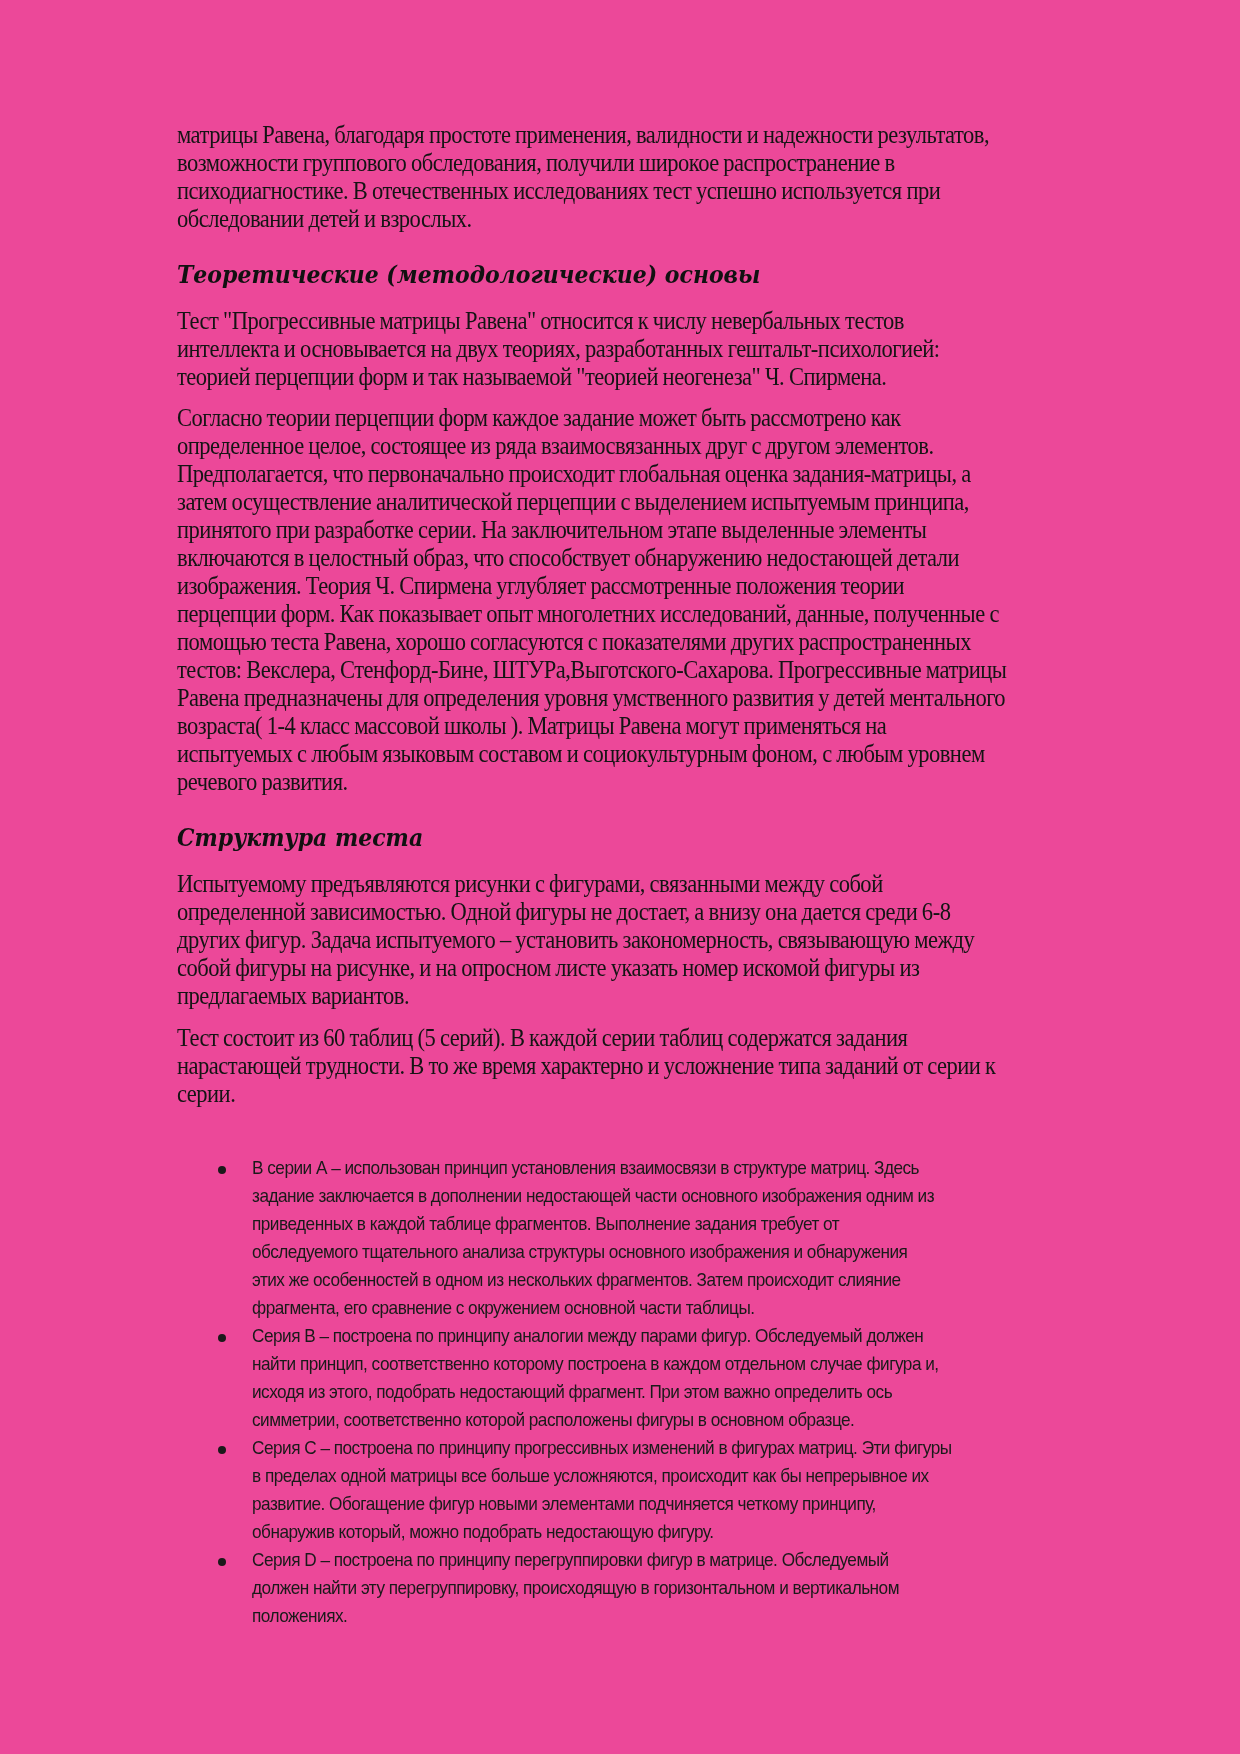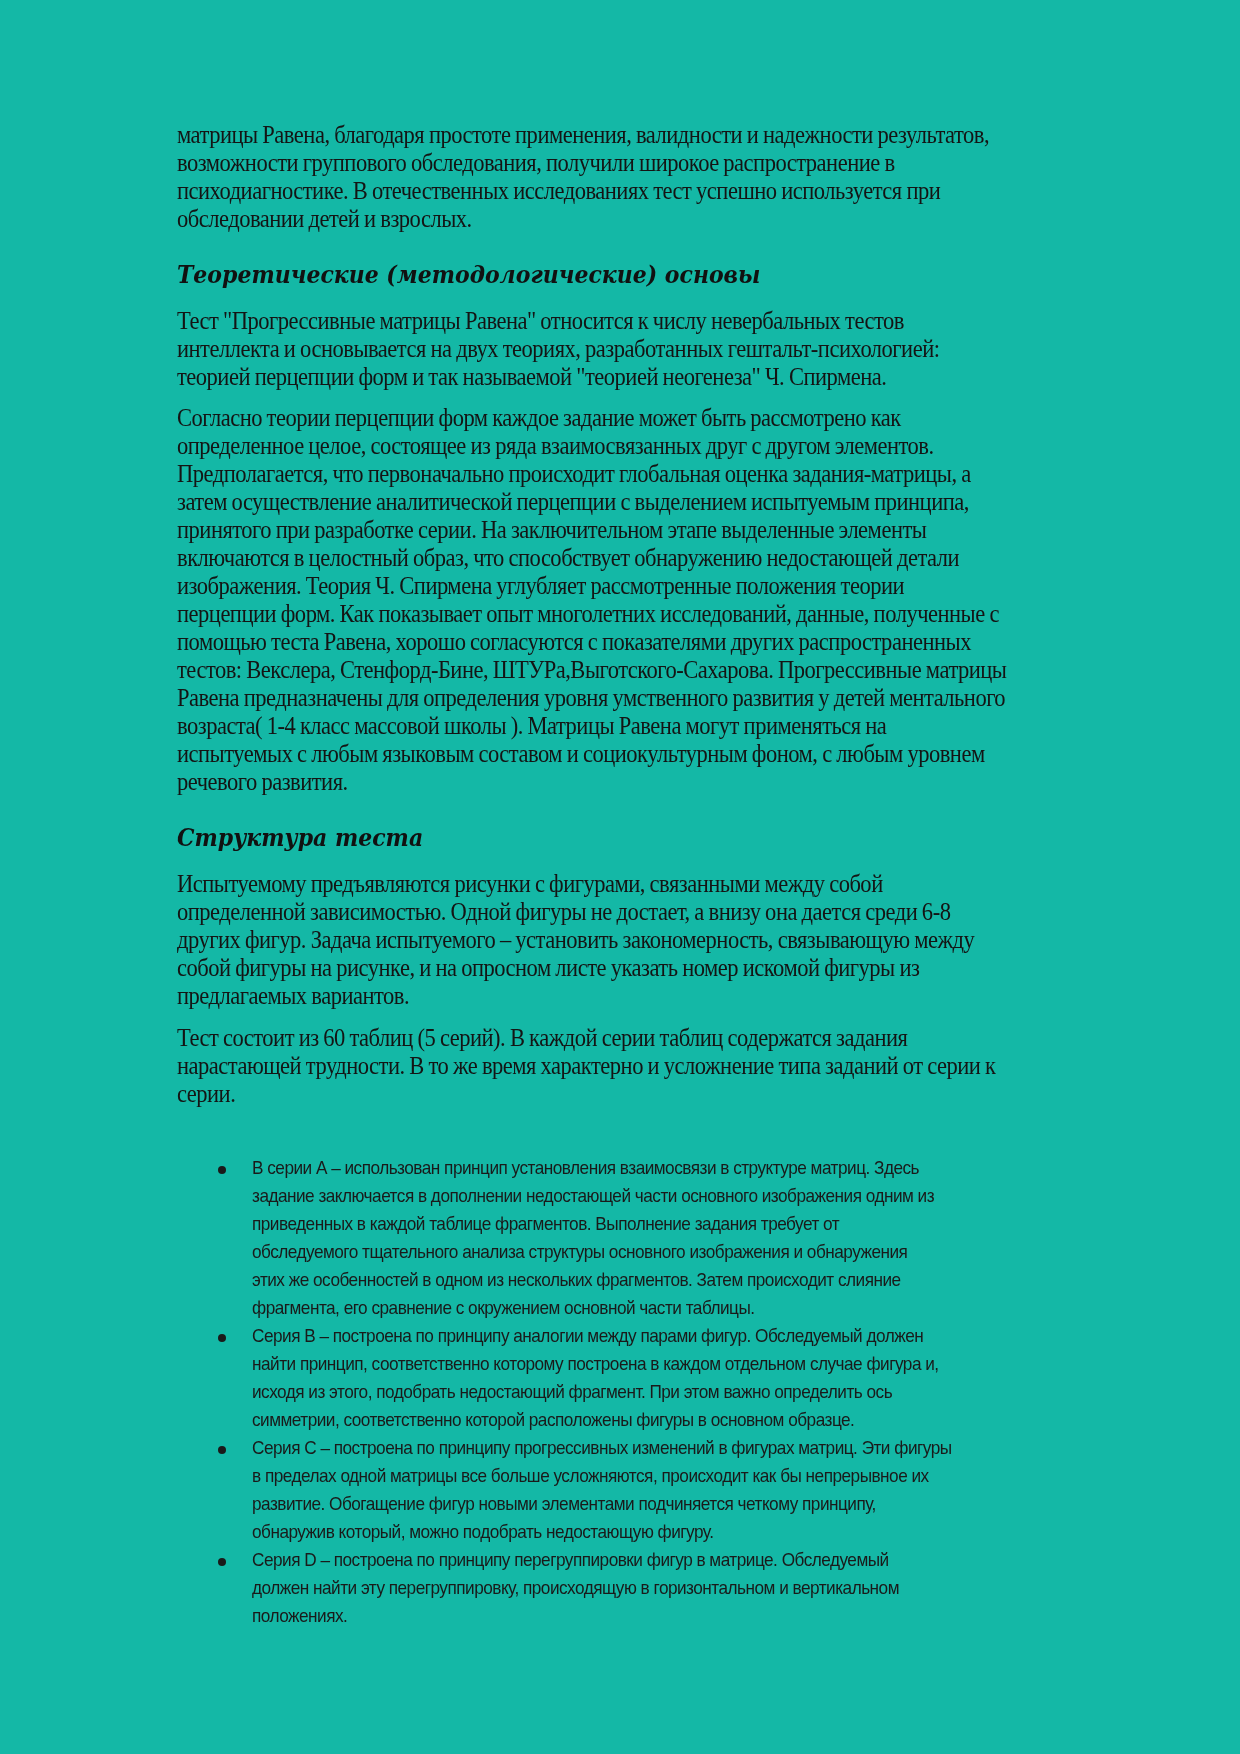--- a/index.html
+++ b/index.html
@@ -13,21 +13,21 @@
       position: relative;
       overflow: hidden;
       color: #111111;
     }
     .page {
       position: absolute;
       left: 0;
       top: 0;
       width: 1240px;
       height: 1754px;
-      background: #14b8a6;
+      background: #ec4899;
     }
     .line {
       position: absolute;
       left: 177px;
       white-space: nowrap;
       font-family: "Liberation Serif", serif;
       font-size: 24.5px;
       line-height: 28px;
       letter-spacing: -0.55px;
       word-spacing: -0.5px;

